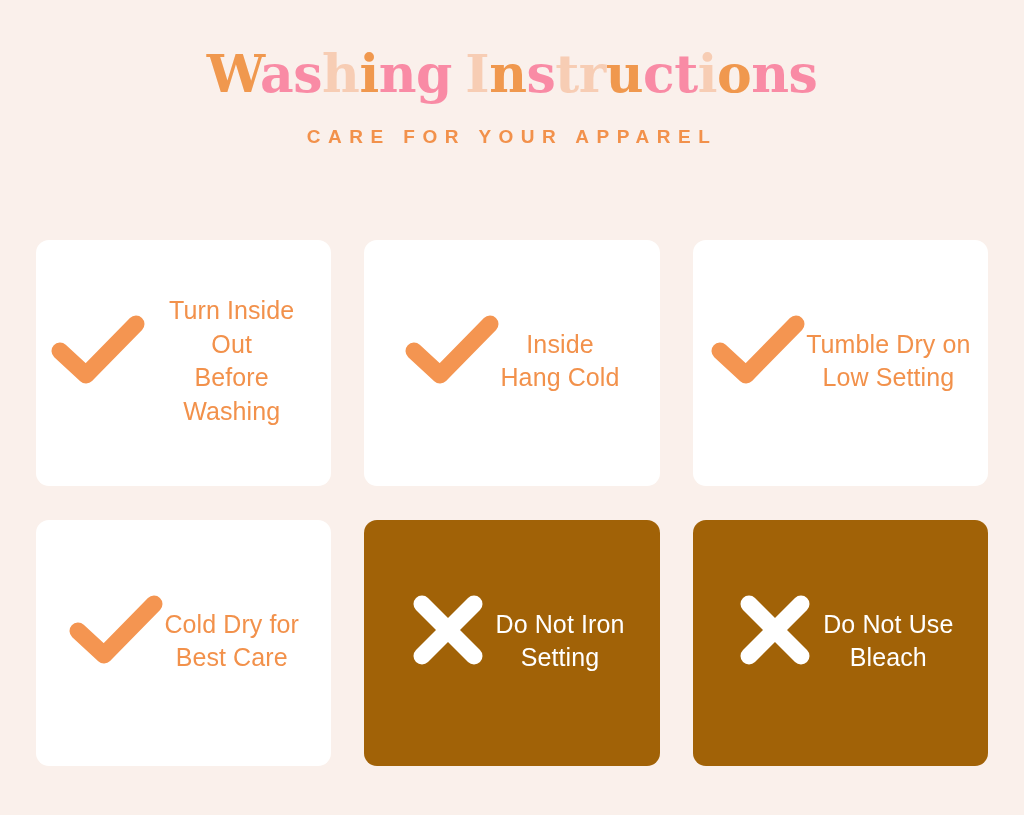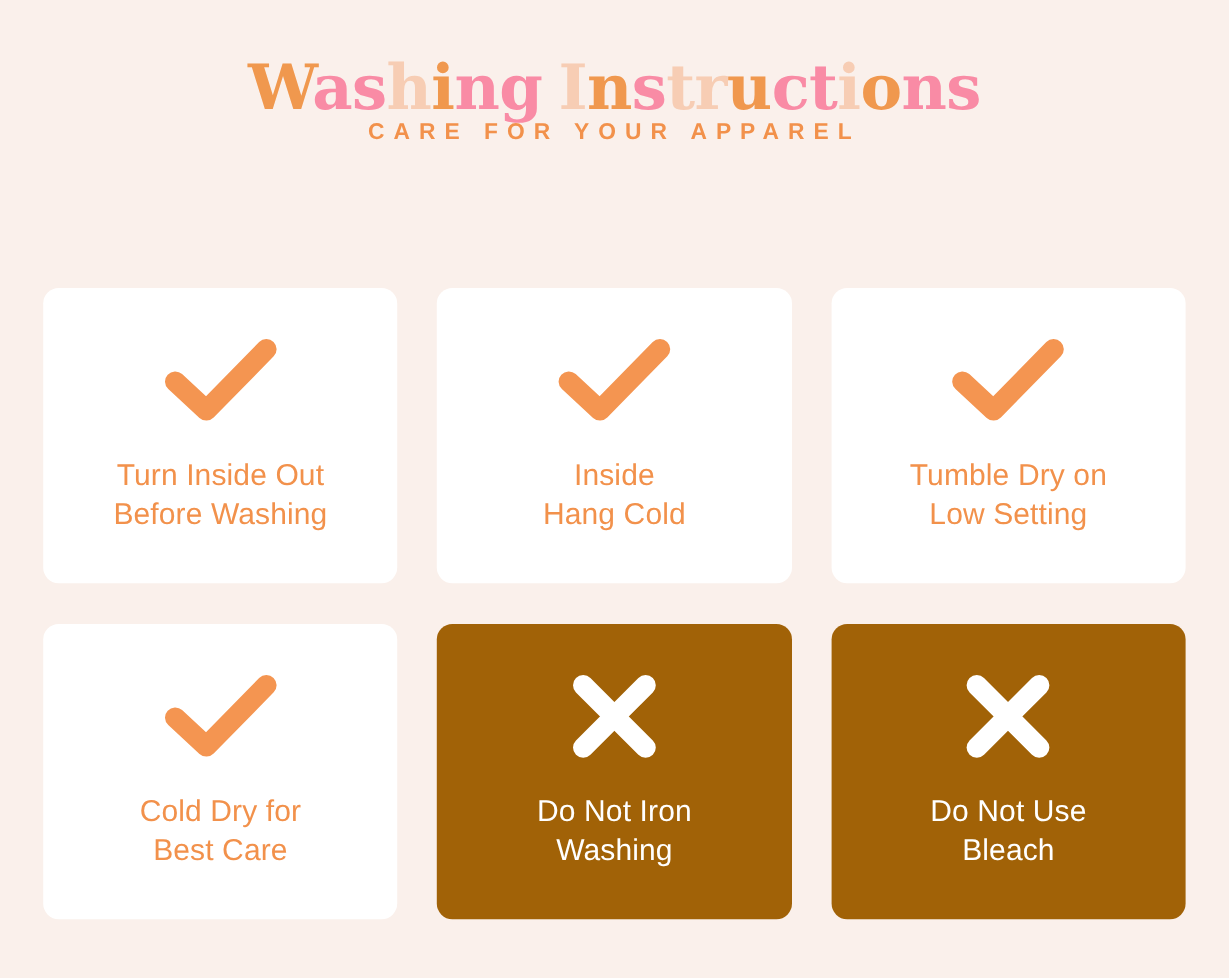--- a/index.html
+++ b/index.html
@@ -32,20 +32,21 @@
     line-height: 1.0;
     letter-spacing: -0.5px;
     white-space: nowrap;
     margin: 0;
     padding: 0;
   }
   .title .ch { display: inline; }
   .title .sp { display: inline-block; width: 0.26em; }
 
   .subtitle {
+    margin-top: 26px;
     font-family: "Liberation Sans", sans-serif;
     font-size: 19px;
     font-weight: 600;
     letter-spacing: 7.5px;
     color: #F2914B;
     text-transform: uppercase;
   }
 
   
   .grid {
@@ -55,21 +56,20 @@
     width: 952px;
     display: grid;
     grid-template-columns: repeat(3, 1fr);
     grid-template-rows: 246px 246px;
     column-gap: 33px;
     row-gap: 34px;
   }
   .card {
     border-radius: 13px;
     display: flex;
-    flex-direction: column;
     align-items: center;
     justify-content: center;
     box-sizing: border-box;
     padding: 10px 14px 14px;
   }
   .card.light { background: #FFFFFF; }
   .card.solid { background: #a16207; }
 
   .icon-wrap {
     width: 96px;
@@ -151,21 +151,21 @@
         <div class="icon-wrap">
           <svg width="84" height="84" viewBox="0 0 84 84" aria-hidden="true">
             <g stroke="#FFFFFF" stroke-width="17" stroke-linecap="round">
               <line x1="16" y1="16" x2="68" y2="68"></line>
               <line x1="68" y1="16" x2="16" y2="68"></line>
             </g>
           </svg>
         </div>
         <div class="card-label">
           <div>Do Not Iron</div>
-          <div>Washing</div>
+          <div>Setting</div>
         </div>
       </div>
       <div class="card solid">
         <div class="icon-wrap">
           <svg width="84" height="84" viewBox="0 0 84 84" aria-hidden="true">
             <g stroke="#FFFFFF" stroke-width="17" stroke-linecap="round">
               <line x1="16" y1="16" x2="68" y2="68"></line>
               <line x1="68" y1="16" x2="16" y2="68"></line>
             </g>
           </svg>

